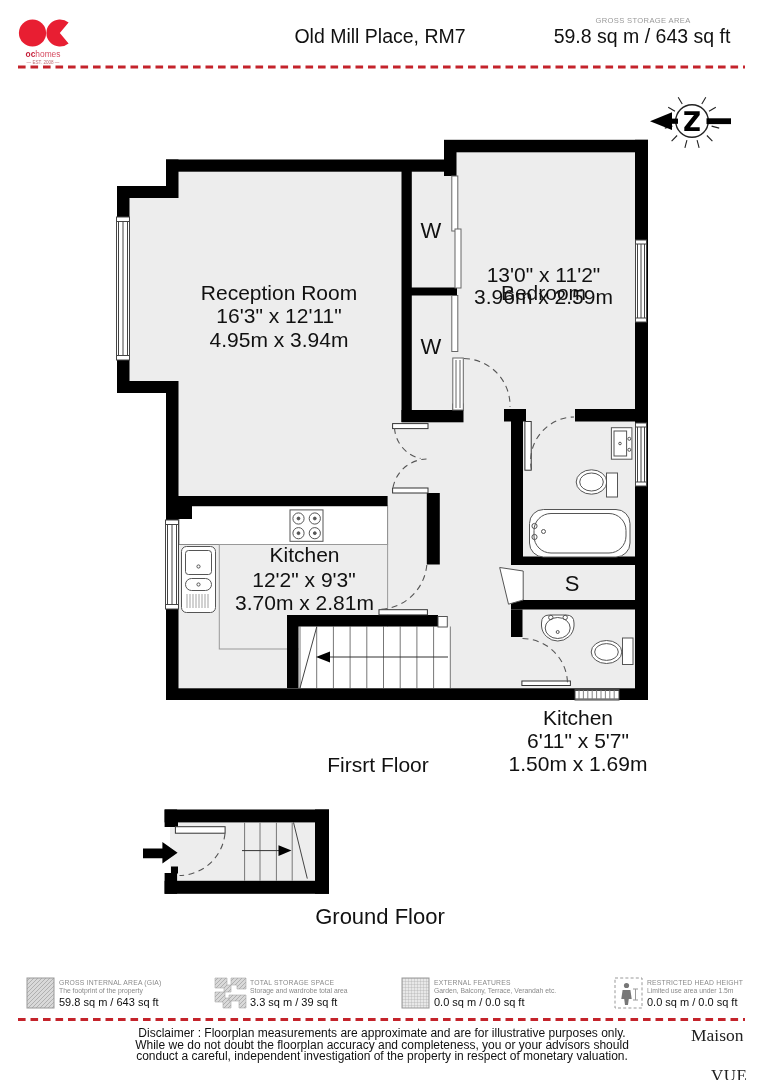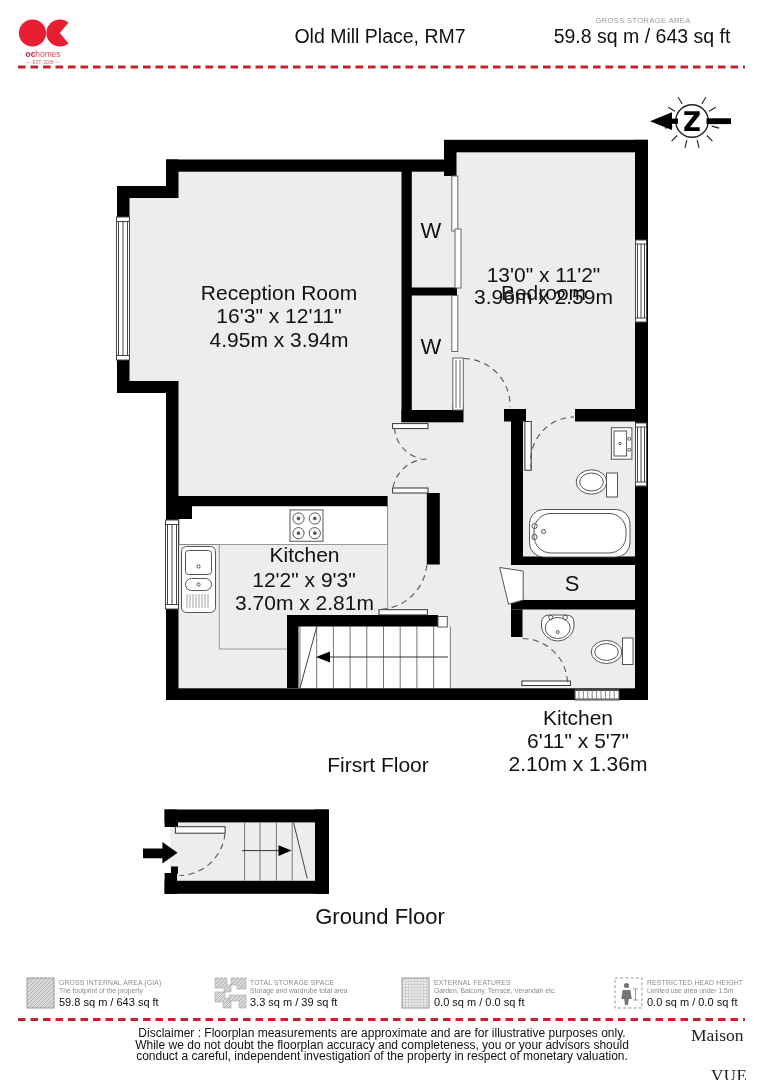--- a/index.html
+++ b/index.html
@@ -296,21 +296,21 @@
 <div class="t c" style="left:431px;top:333.5px;font-size:22px;">W</div>
 <div class="t c" style="left:543.5px;top:239px;font-size:21px;margin-top:42px;">Bedroom</div>
 <div class="t c" style="left:543.5px;top:262.5px;font-size:21px;">13'0" x 11'2"</div>
 <div class="t c" style="left:543.5px;top:285px;font-size:21px;">3.96m x 2.59m</div>
 <div class="t c" style="left:304.5px;top:543px;font-size:21px;">Kitchen</div>
 <div class="t c" style="left:304px;top:567.5px;font-size:21px;">12'2" x 9'3"</div>
 <div class="t c" style="left:304.5px;top:590.5px;font-size:21px;">3.70m x 2.81m</div>
 <div class="t c" style="left:572px;top:571px;font-size:22px;">S</div>
 <div class="t c" style="left:578px;top:706px;font-size:21px;">Kitchen</div>
 <div class="t c" style="left:578px;top:729px;font-size:21px;">6'11" x 5'7"</div>
-<div class="t c" style="left:578px;top:752px;font-size:21px;">2.10m x 1.36m</div>
+<div class="t c" style="left:578px;top:752px;font-size:21px;">1.50m x 1.69m</div>
 <div class="t c" style="left:378px;top:753px;font-size:21px;">Firsrt Floor</div>
 <div class="t c" style="left:380px;top:904px;font-size:22px;">Ground Floor</div>
 
 <div class="t" style="left:59px;top:979px;font-size:6.8px;color:#8a8a8a;letter-spacing:.2px;">GROSS INTERNAL AREA (GIA)</div>
 <div class="t" style="left:59px;top:987px;font-size:6.8px;color:#8a8a8a;">The footprint of the property</div>
 <div class="t" style="left:59px;top:995.5px;font-size:11px;">59.8 sq m / 643 sq ft</div>
 <div class="t" style="left:250px;top:979px;font-size:6.8px;color:#8a8a8a;letter-spacing:.2px;">TOTAL STORAGE SPACE</div>
 <div class="t" style="left:250px;top:987px;font-size:6.8px;color:#8a8a8a;">Storage and wardrobe total area</div>
 <div class="t" style="left:250px;top:995.5px;font-size:11px;">3.3 sq m / 39 sq ft</div>
 <div class="t" style="left:434px;top:979px;font-size:6.8px;color:#8a8a8a;letter-spacing:.2px;">EXTERNAL FEATURES</div>

